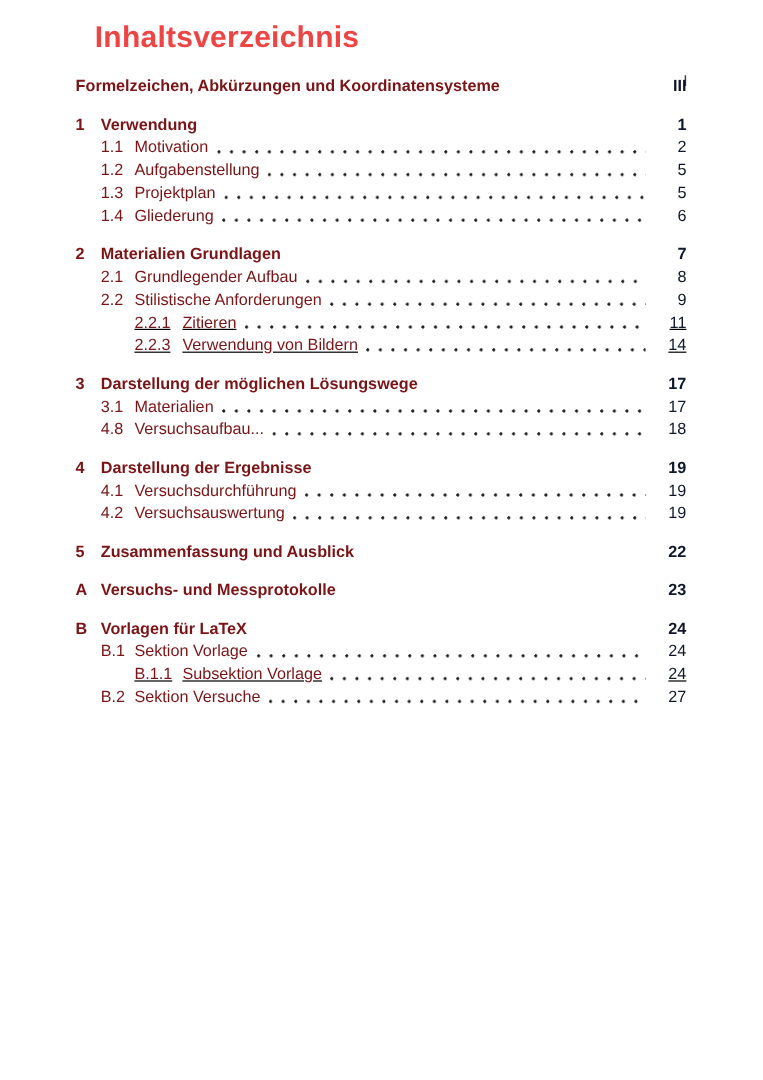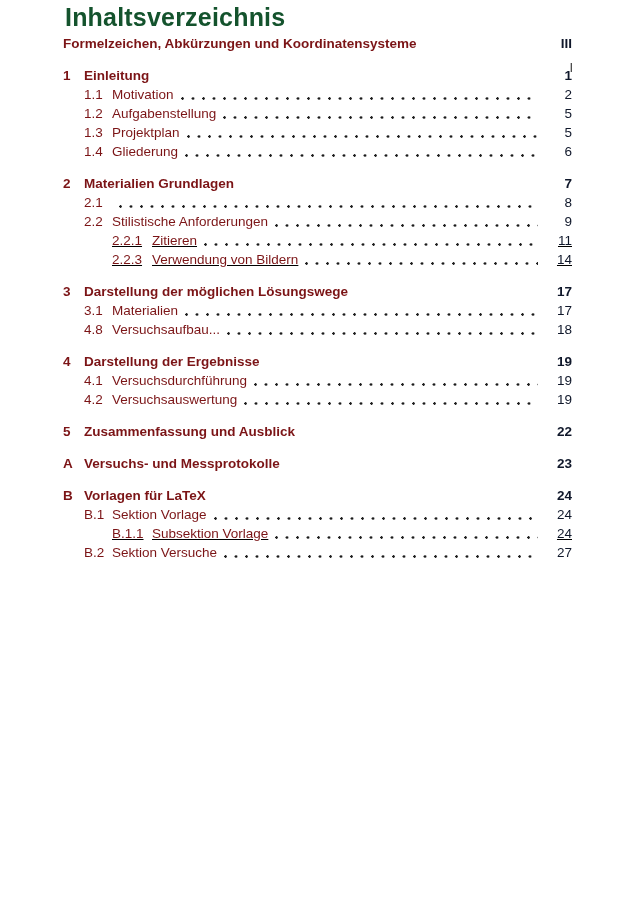--- a/index.html
+++ b/index.html
@@ -23,25 +23,25 @@
     font-size: 13px;
     color: #3c3c3c;
   }
   .content {
     position: absolute;
     left: 63px;
     right: 64px;
     top: 0;
   }
   .doc-title {
-    margin: 2px;
+    margin: 16px;
     font-size: 25px;
     line-height: 30px;
     font-weight: bold;
-    color: #14532d;
+    color: #ef4444;
     letter-spacing: 0.2px;
   }
   .toc {
   }
   .row {
     display: flex;
     align-items: baseline;
     height: 19px;
     line-height: 19px;
     font-size: 13.5px;
@@ -102,21 +102,21 @@
 
       <div class="row front">
 
         <span class="title">Formelzeichen, Abkürzungen und Koordinatensysteme</span>
         <span class="dots"></span>
         <span class="pg">III</span>
       </div>
 
       <div class="row chapter">
         <span class="num">1</span>
-        <span class="title">Einleitung</span>
+        <span class="title">Verwendung</span>
         <span class="dots"></span>
         <span class="pg">1</span>
       </div>
       <div class="row section">
         <span class="num">1.1</span>
         <span class="title">Motivation</span>
         <span class="dots"></span>
         <span class="pg">2</span>
       </div>
       <div class="row section">
@@ -139,20 +139,21 @@
       </div>
 
       <div class="row chapter">
         <span class="num">2</span>
         <span class="title">Materialien Grundlagen</span>
         <span class="dots"></span>
         <span class="pg">7</span>
       </div>
       <div class="row section">
         <span class="num">2.1</span>
+        <span class="title">Grundlegender Aufbau</span>
         <span class="dots"></span>
         <span class="pg">8</span>
       </div>
       <div class="row section">
         <span class="num">2.2</span>
         <span class="title">Stilistische Anforderungen</span>
         <span class="dots"></span>
         <span class="pg">9</span>
       </div>
       <div class="row subsection">

